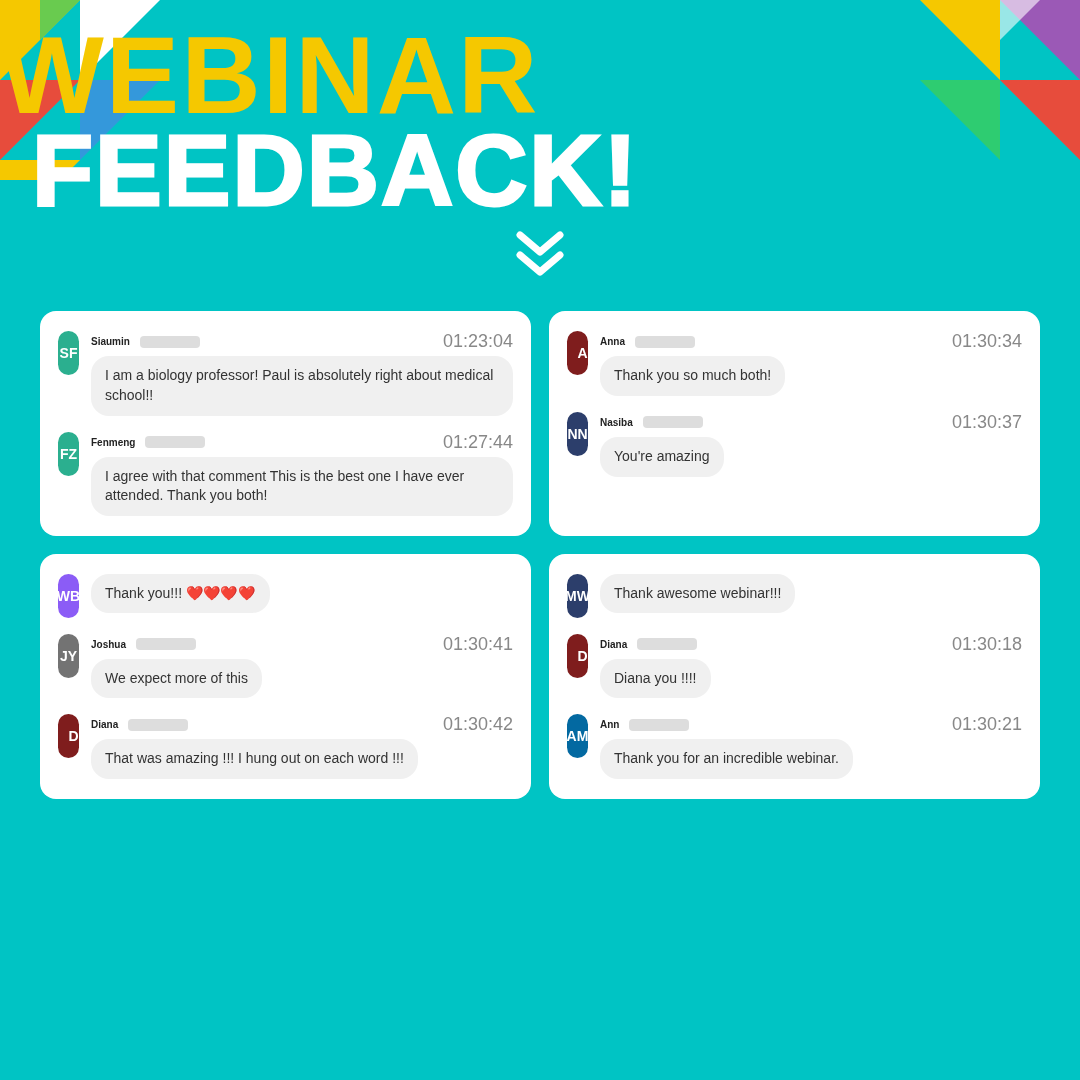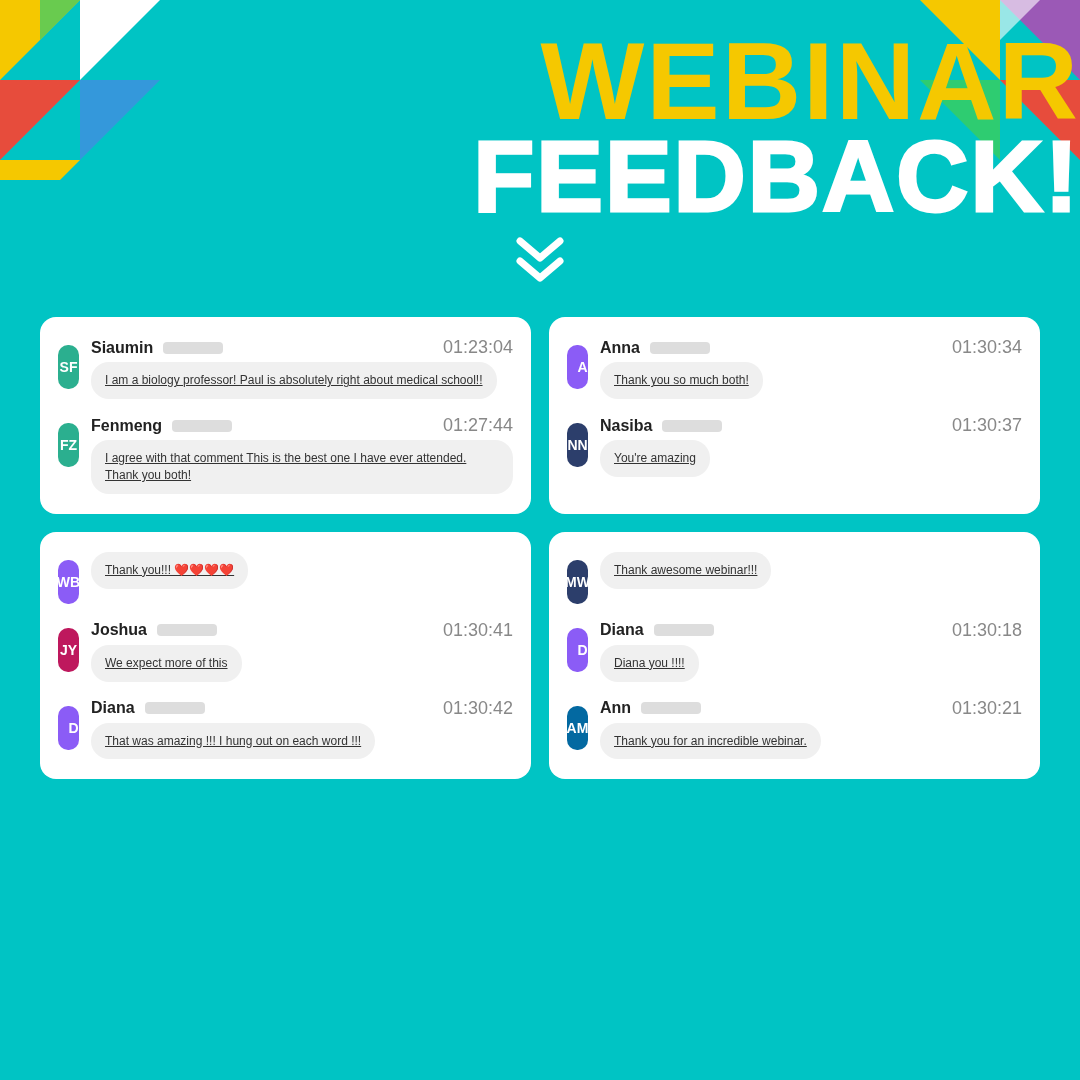--- a/index.html
+++ b/index.html
@@ -33,22 +33,22 @@
     
     .corner-tr {
       position: absolute;
       top: 0;
       right: 0;
       width: 180px;
       height: 180px;
     }
 
     .header {
-      text-align: right;
-      padding-top: 26px;
+      text-align: left;
+      padding-top: 20px;
       position: relative;
       z-index: 2;
     }
 
     .title-webinar {
       font-size: 110px;
       font-weight: 900;
       color: #F5C800;
       text-transform: uppercase;
       line-height: 1;
@@ -95,46 +95,46 @@
       margin-bottom: 16px;
     }
 
     .message-item:last-child {
       margin-bottom: 0;
     }
 
     .avatar {
       width: 21px;
       height: 44px;
-      border-radius: 10px;
+      border-radius: 20px;
       display: flex;
       align-items: center;
       justify-content: center;
       color: white;
       font-weight: 700;
       font-size: 14px;
       flex-shrink: 0;
       margin-right: 12px;
-      margin-top: 8px;
+      margin-top: 0;
     }
 
     .message-content {
       flex: 1;
     }
 
     .message-header {
       display: flex;
       align-items: center;
       margin-bottom: 4px;
       gap: 8px;
     }
 
     .sender-name {
       font-weight: 700;
-      font-size: 16px;
+      font-size: 10px;
       color: #222;
     }
 
     .name-blur {
       display: inline-block;
       background: #ddd;
       border-radius: 4px;
       height: 12px;
       width: 60px;
       vertical-align: middle;
@@ -145,35 +145,34 @@
     .timestamp {
       font-size: 18px;
       color: #888;
       margin-left: auto;
     }
 
     .message-bubble {
       background: #F0F0F0;
       border-radius: 18px;
       padding: 10px 14px;
-      font-size: 12px;
+      font-size: 14px;
       color: #333;
       line-height: 1.4;
       display: inline-block;
       max-width: 100%;
-      text-decoration: underline;
     }
 
     
     .av-teal { background: #2BAF8F; }
     .av-green { background: #2BAF8F; }
-    .av-red { background: #8b5cf6; padding-left: 20px; }
+    .av-red { background: #7f1d1d; padding-left: 20px; }
     .av-dark-navy { background: #2C3E6B; }
     .av-teal2 { background: #8b5cf6; }
-    .av-purple { background: #be185d; }
+    .av-purple { background: #737373; }
     .av-orange { background: #0369a1; }
 
     
     svg.corner-svg {
       display: block;
     }
   </style>
 </head>
 <body>
 

